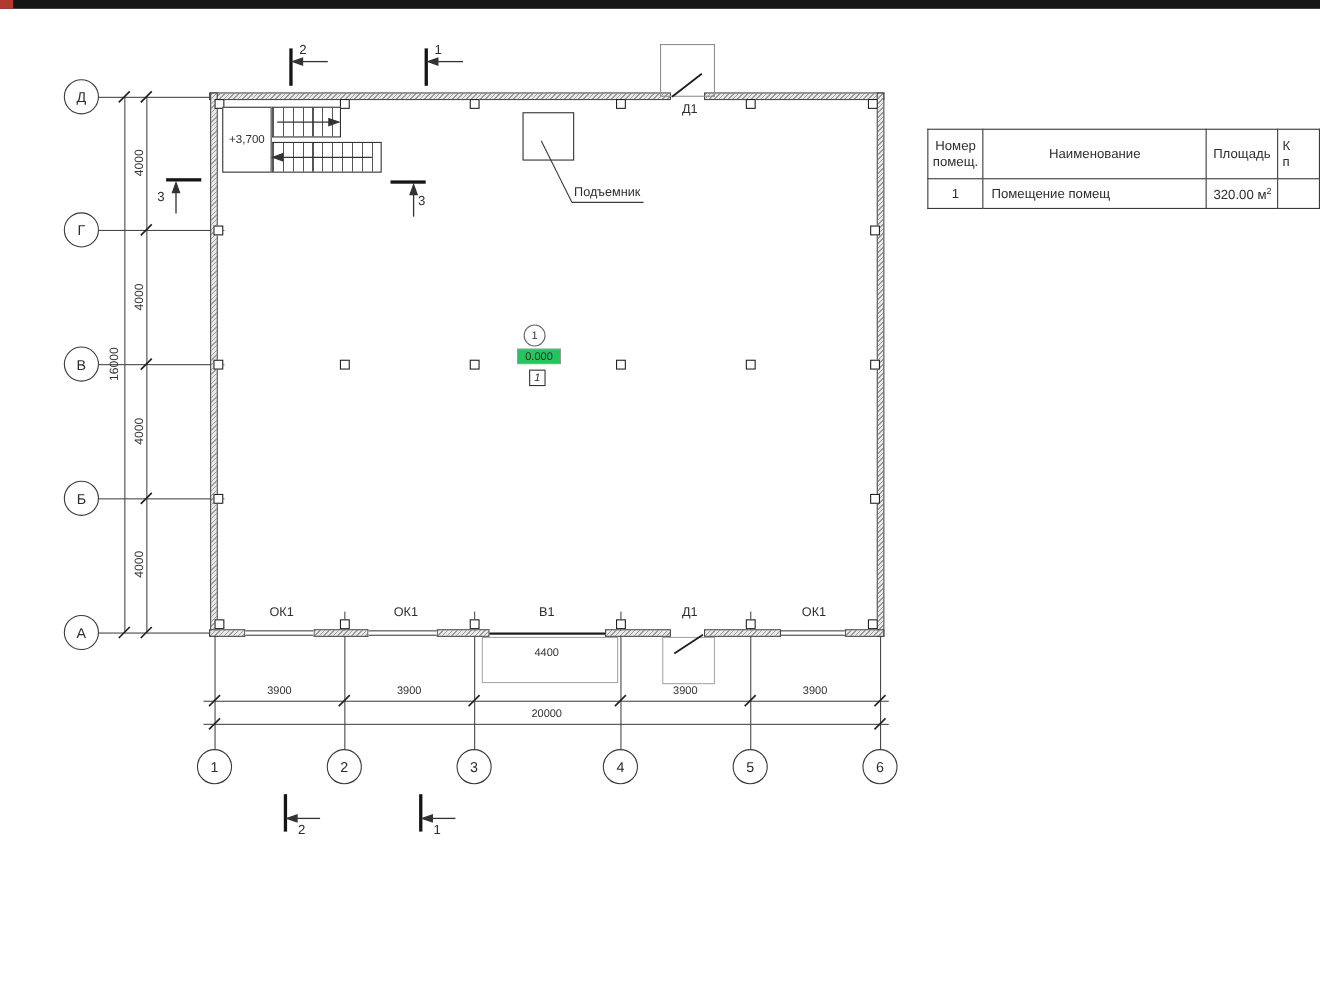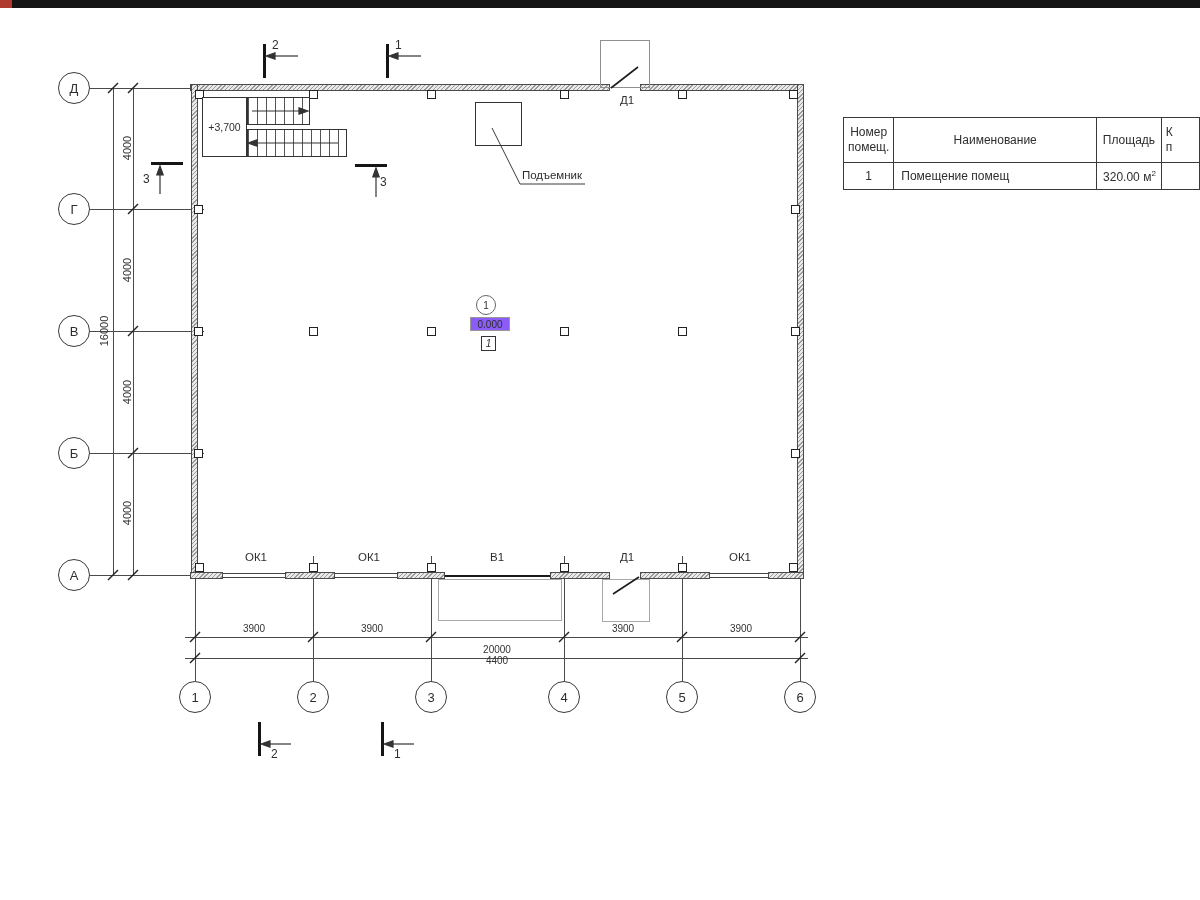--- a/index.html
+++ b/index.html
@@ -32,21 +32,21 @@
   
   .vlabel{position:absolute;transform:translate(-50%,-50%) rotate(-90deg);font-size:11px;white-space:nowrap;color:#333;}
   .hlabel{position:absolute;transform:translate(-50%,0);font-size:10px;white-space:nowrap;color:#333;}
   .plabel{position:absolute;transform:translate(-50%,0);font-size:11.5px;white-space:nowrap;color:#2e2e2e;}
   .slabel{position:absolute;font-size:12px;color:#2e2e2e;}
   .bar{position:absolute;background:#151515;}
   
   .lvl-circle{position:absolute;width:20px;height:20px;border:1px solid #666;border-radius:50%;
     display:flex;align-items:center;justify-content:center;font-size:10px;background:#fff;box-sizing:border-box;}
   .lvl-rect{position:absolute;width:40px;height:14px;border:1px solid #999;display:flex;align-items:center;
-    justify-content:center;font-size:10px;background:#8b5cf6;box-sizing:border-box;}
+    justify-content:center;font-size:10px;background:#22c55e;box-sizing:border-box;}
   .lvl-sq{position:absolute;width:15px;height:15px;border:1px solid #333;display:flex;align-items:center;
     justify-content:center;font-size:10px;font-style:italic;background:#fff;box-sizing:border-box;}
   
   .window{position:absolute;height:5px;background:#fff;border-top:1.2px solid #444;border-bottom:1.2px solid #444;box-sizing:border-box;}
   
   .tbl-title{position:absolute;left:843px;top:86px;width:357px;text-align:center;font-size:12px;}
   .tbl-title span{border-bottom:1px solid #333;padding:0 4px 2px 4px;}
   table.expl{position:absolute;left:843px;top:117px;border-collapse:collapse;table-layout:fixed;font-size:12px;color:#2e2e2e;}
   table.expl td{border:1px solid #3a3a3a;padding:0 4px;vertical-align:middle;box-sizing:border-box;overflow:hidden;}
   table.expl td.ctr{text-align:center;}
@@ -221,21 +221,21 @@
   <div class="plabel" style="left:627px;top:551px;">Д1</div>
   <div class="plabel" style="left:740px;top:551px;">ОК1</div>
 
   <div class="vlabel" style="left:127px;top:148px;">4000</div>
   <div class="vlabel" style="left:127px;top:270px;">4000</div>
   <div class="vlabel" style="left:127px;top:392px;">4000</div>
   <div class="vlabel" style="left:127px;top:513px;">4000</div>
   <div class="vlabel" style="left:104px;top:331px;">16000</div>
   <div class="hlabel" style="left:254px;top:623px;">3900</div>
   <div class="hlabel" style="left:372px;top:623px;">3900</div>
-  <div class="hlabel" style="left:497px;top:655px;">4400</div>
+  <div class="hlabel" style="left:497px;top:588px;">4400</div>
   <div class="hlabel" style="left:623px;top:623px;">3900</div>
   <div class="hlabel" style="left:741px;top:623px;">3900</div>
   <div class="hlabel" style="left:497px;top:644px;">20000</div>
 
   <div class="bubble" style="left:58px;top:72px;">
       <span>Д</span>
     </div>
   <div class="bubble" style="left:58px;top:193px;">
       <span>Г</span>
     </div>

